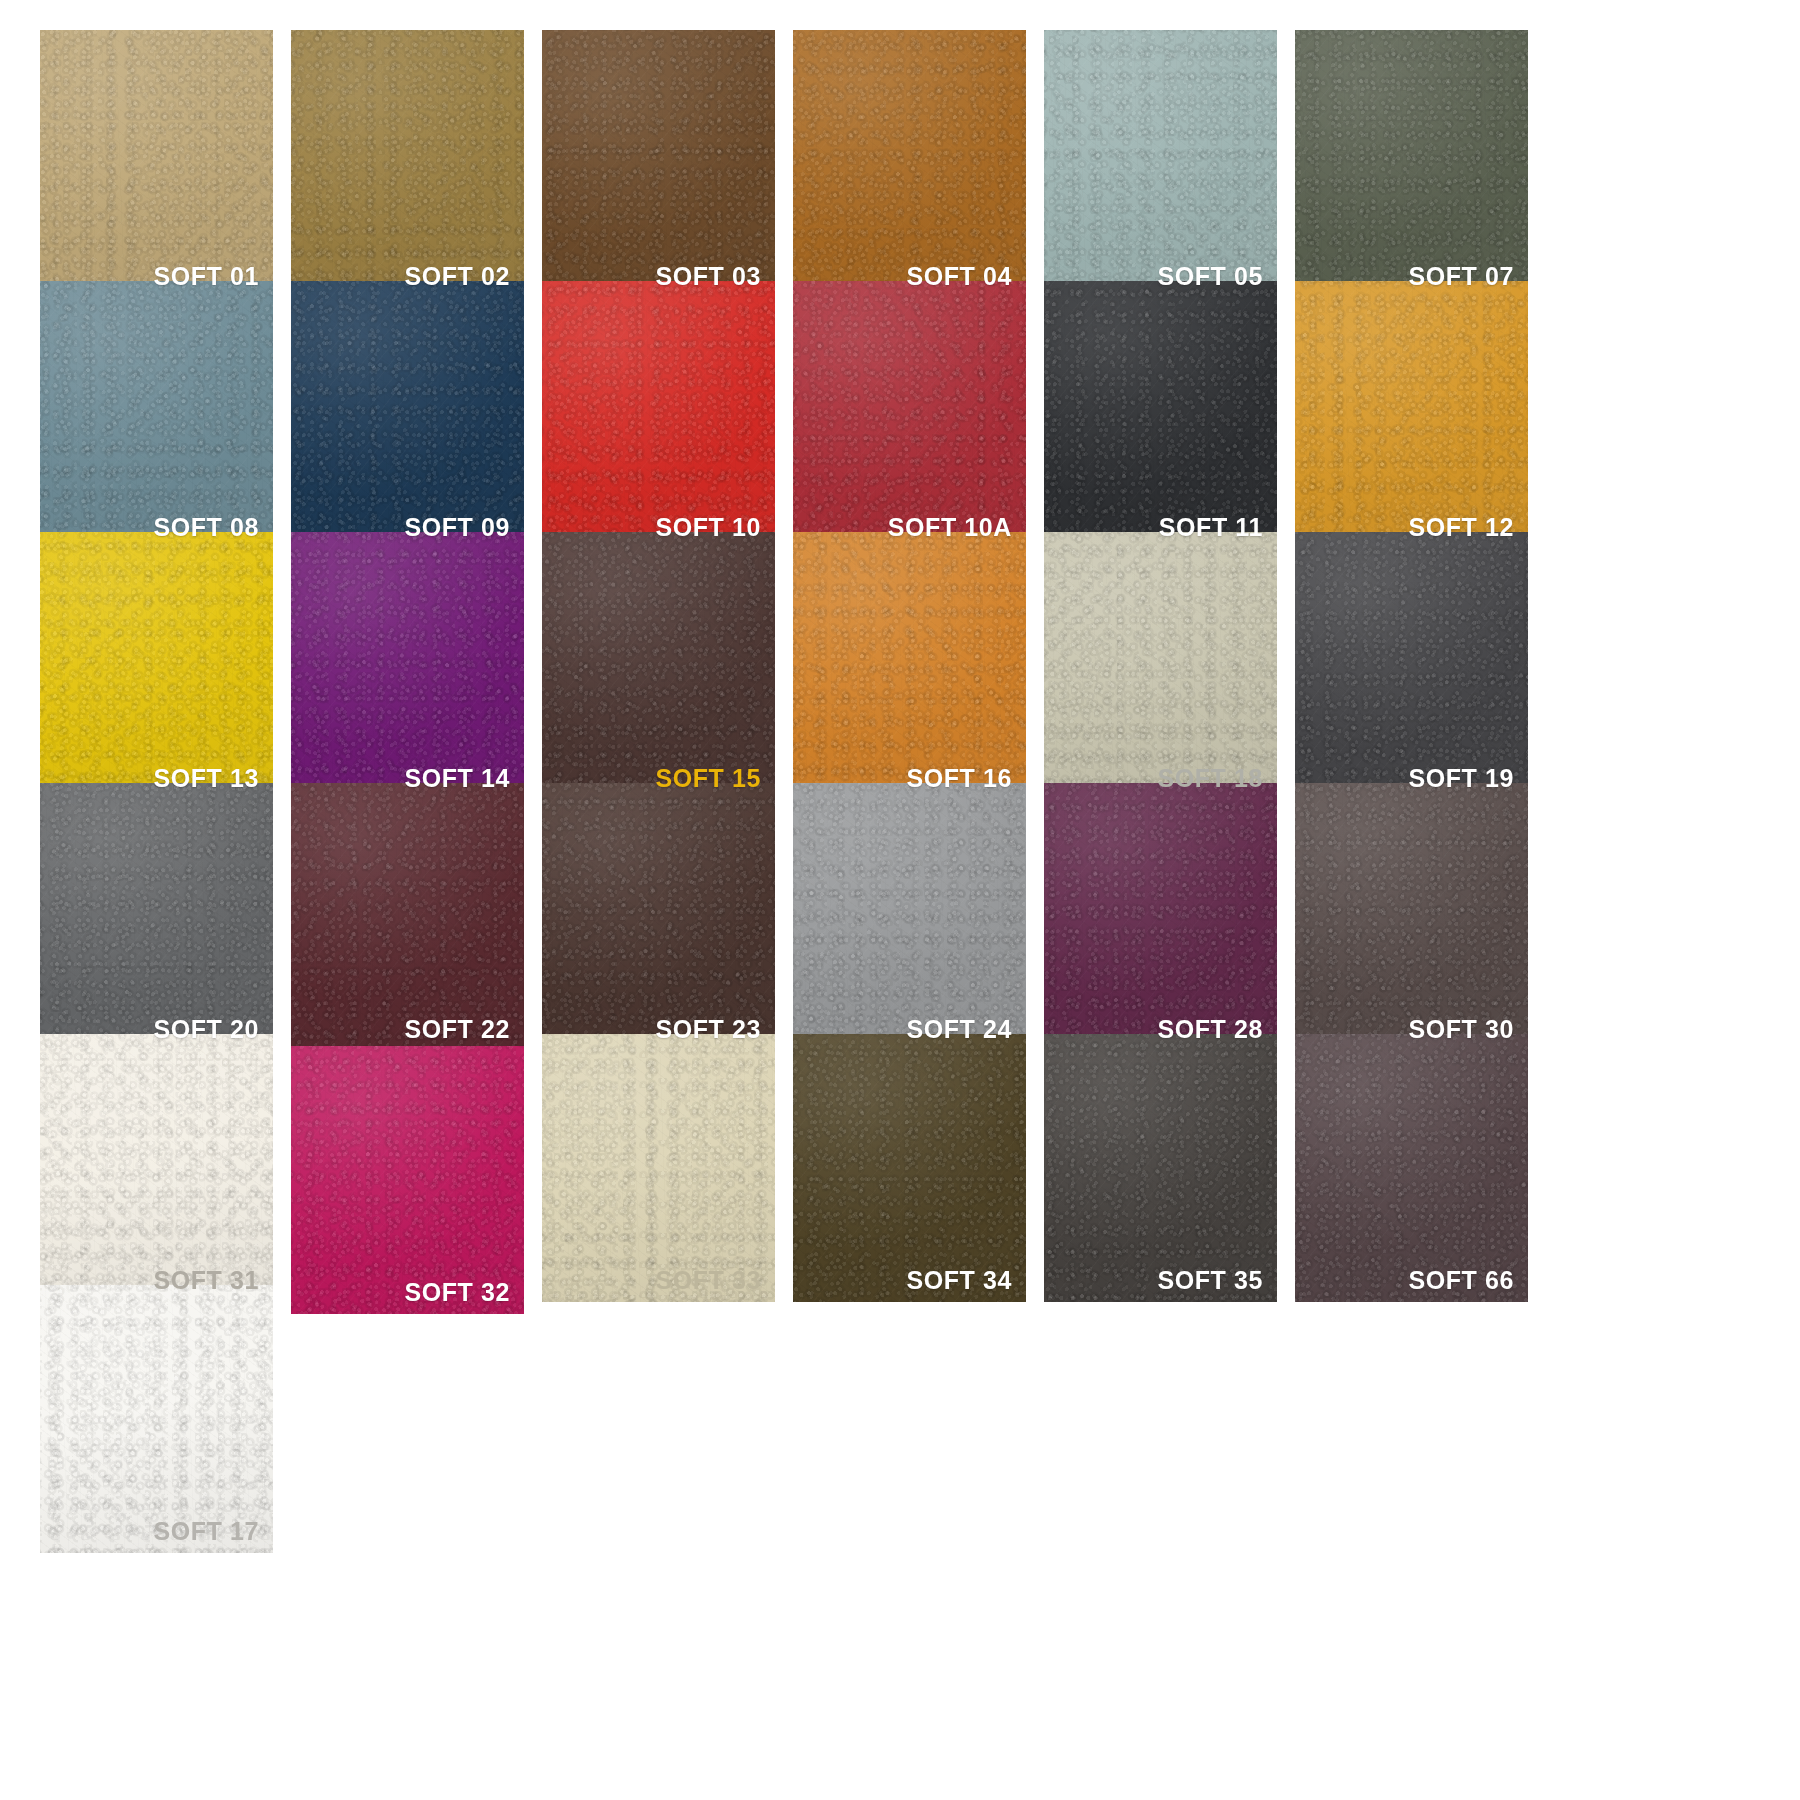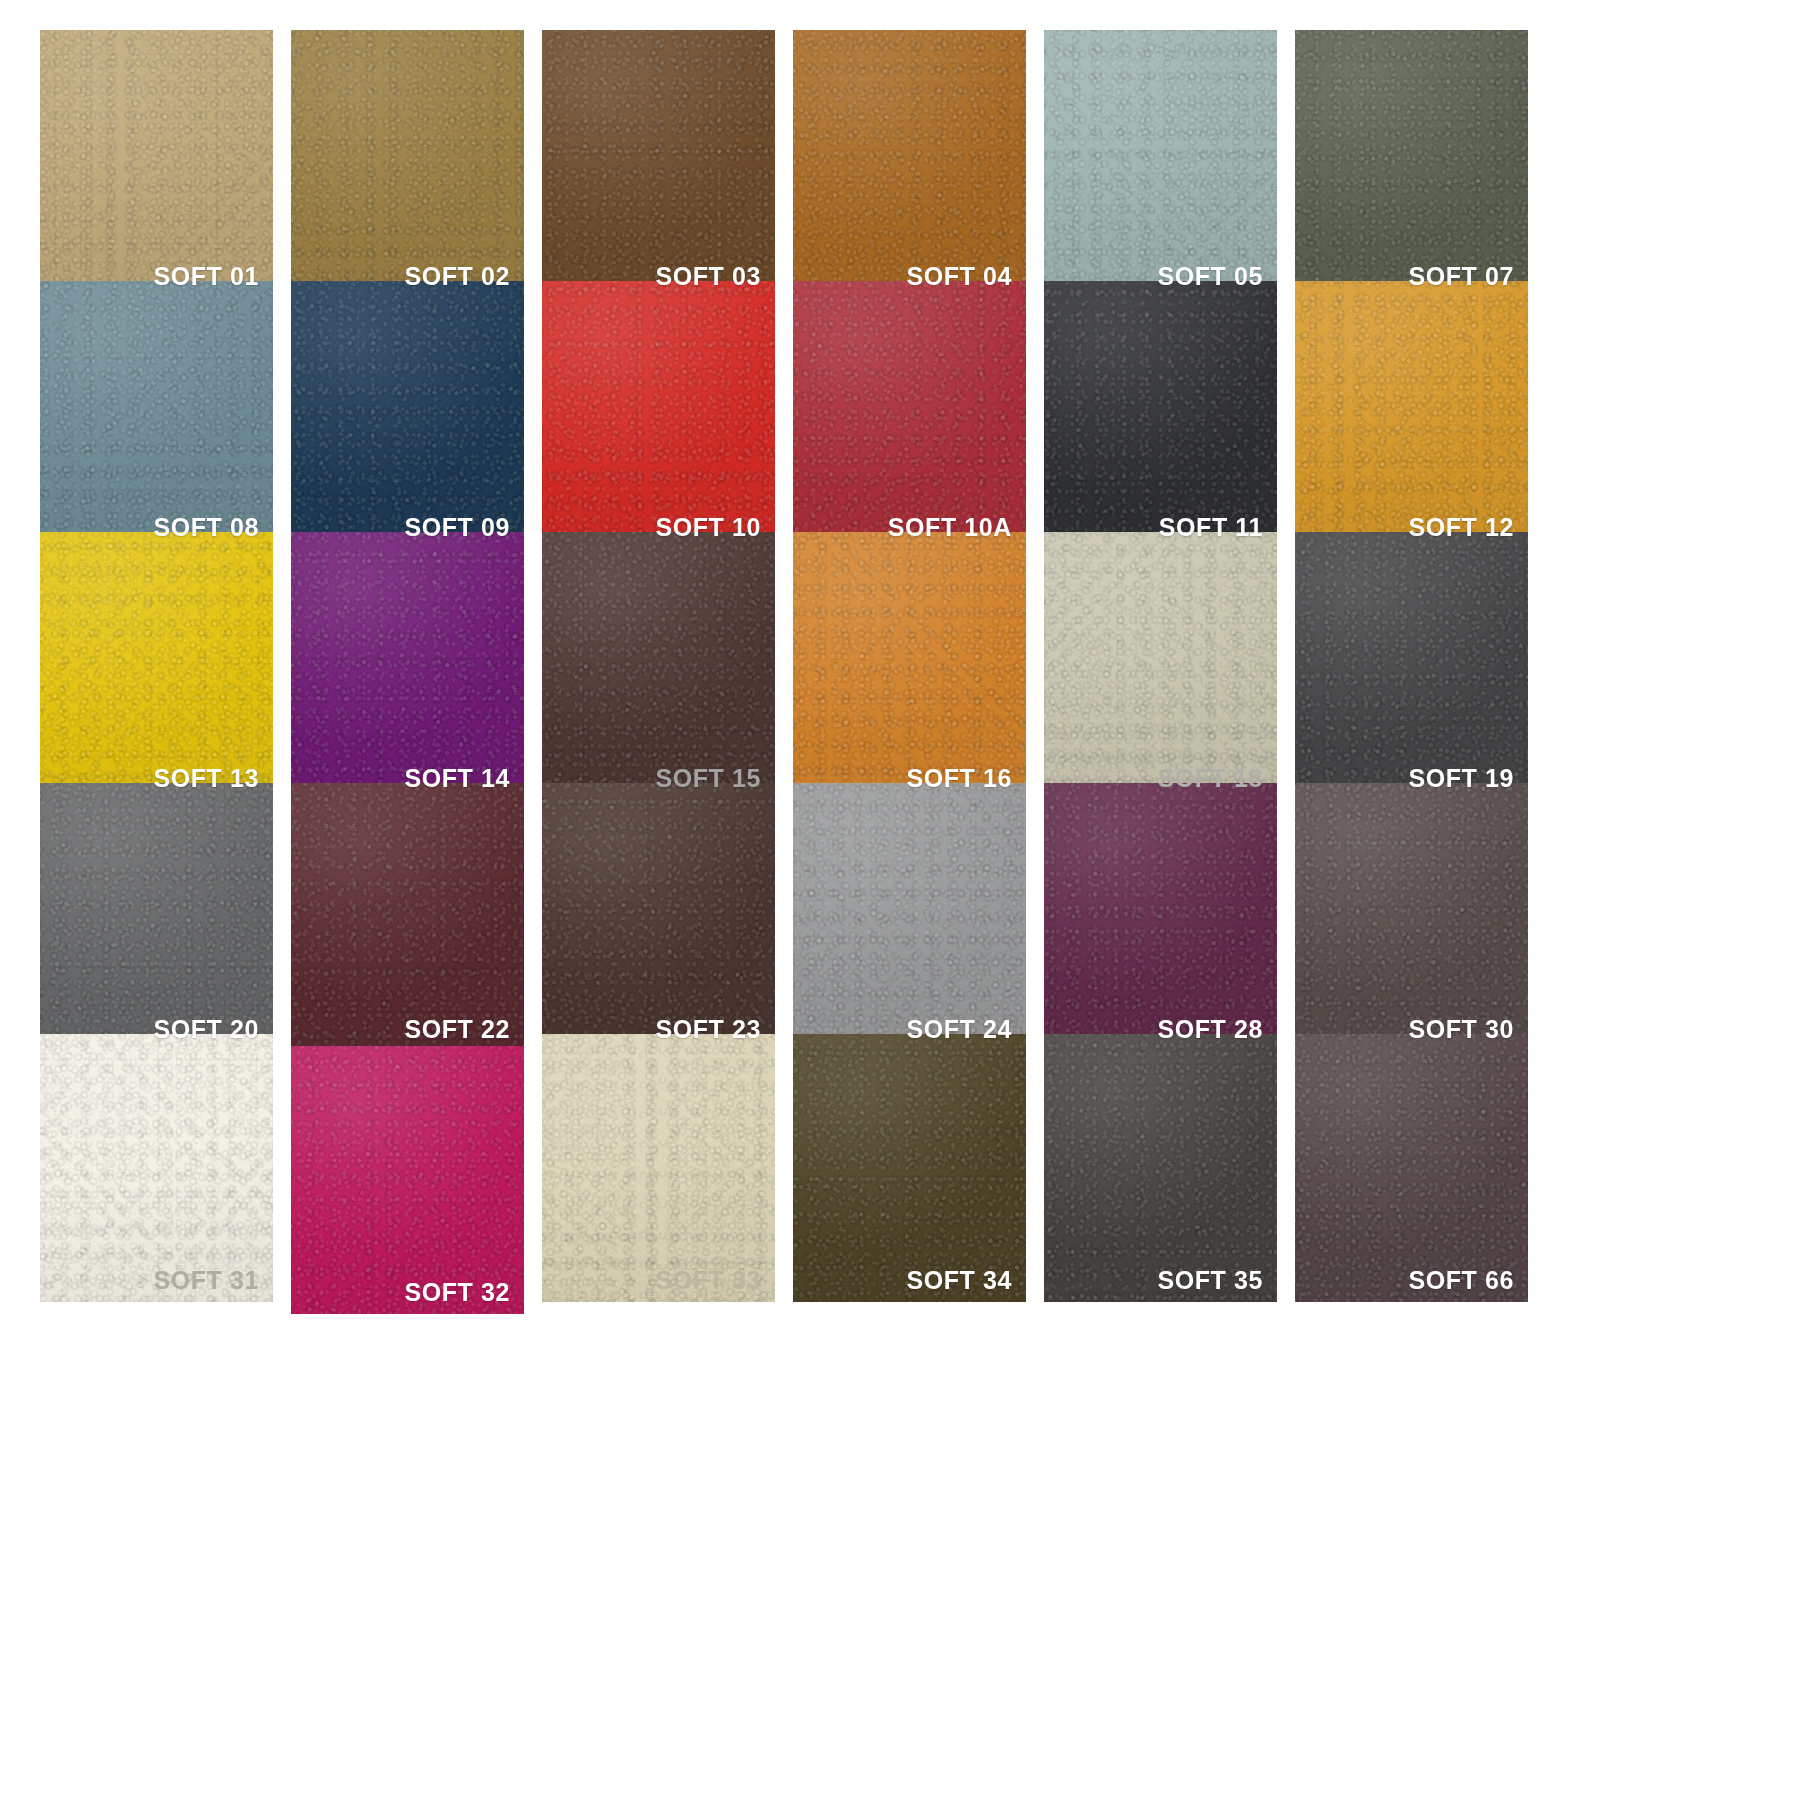--- a/index.html
+++ b/index.html
@@ -178,21 +178,21 @@
       <div class="swatch" style="background-color: #701a75; padding-left: 39px;">
         <div class="grain" style="background-position: 6px 2px, 8px 20px, 18px 17px, 18px 7px, 26px 8px, 0px 28px, 10px 20px, 8px 14px, 20px 5px, 14px 12px, 8px 7px, 2px 27px;"></div>
         <div class="grain2"></div>
         <div class="sheen"></div>
         <div class="swatch-label" style="color: rgb(255, 255, 255);">SOFT 14</div>
       </div>
       <div class="swatch" style="background-color: rgb(77, 55, 51);">
         <div class="grain" style="background-position: 13px 13px, 13px 6px, 0px 20px, 3px 3px, 3px 16px, 12px 0px, 0px 12px, 18px 15px, 1px 12px, 0px 17px, 16px 19px, 15px 3px;"></div>
         <div class="grain2"></div>
         <div class="sheen"></div>
-        <div class="swatch-label" style="color: #a3a3a3; margin-top: 22px;">SOFT 15</div>
+        <div class="swatch-label" style="color: #eab308; margin-top: 22px;">SOFT 15</div>
       </div>
       <div class="swatch" style="background-color: rgb(211, 130, 42);">
         <div class="grain" style="background-position: 20px 5px, 18px 19px, 9px 23px, 7px 20px, 9px 24px, 3px 2px, 15px 4px, 28px 16px, 4px 19px, 16px 22px, 24px 8px, 10px 12px;"></div>
         <div class="grain2"></div>
         <div class="sheen"></div>
         <div class="swatch-label" style="color: rgb(255, 255, 255);">SOFT 16</div>
       </div>
       <div class="swatch" style="background-color: rgb(201, 198, 176);">
         <div class="grain" style="background-position: 4px 16px, 23px 5px, 18px 1px, 11px 16px, 15px 6px, 15px 4px, 5px 18px, 5px 17px, 7px 26px, 2px 27px, 6px 20px, 5px 21px;"></div>
         <div class="grain2"></div>
@@ -269,18 +269,24 @@
         <div class="grain" style="background-position: 3px 7px, 26px 12px, 0px 15px, 6px 6px, 6px 6px, 3px 0px, 0px 2px, 3px 12px, 2px 24px, 0px 5px, 6px 15px, 12px 6px;"></div>
         <div class="grain2"></div>
         <div class="sheen"></div>
         <div class="swatch-label" style="color: rgb(255, 255, 255);">SOFT 35</div>
       </div>
       <div class="swatch" style="background-color: rgb(85, 69, 72);">
         <div class="grain" style="background-position: 10px 18px, 0px 25px, 9px 18px, 10px 2px, 12px 14px, 15px 2px, 15px 16px, 13px 13px, 5px 0px, 16px 10px, 14px 4px, 7px 15px;"></div>
         <div class="grain2"></div>
         <div class="sheen"></div>
         <div class="swatch-label" style="color: rgb(255, 255, 255);">SOFT 66</div>
+      </div>
+      <div class="swatch" style="background-color: rgb(247, 246, 242);">
+        <div class="grain" style="background-position: 17px 10px, 5px 11px, 18px 21px, 14px 19px, 18px 22px, 6px 4px, 5px 8px, 23px 14px, 8px 7px, 2px 15px, 22px 16px, 2px 24px;"></div>
+        <div class="grain2"></div>
+        <div class="sheen"></div>
+        <div class="swatch-label light-on-light" style="color: rgb(181, 179, 174);">SOFT 17</div>
       </div>
       <div class="spacer-cell"></div>
       <div class="spacer-cell"></div>
       <div class="spacer-cell"></div>
     </div>
 </div>
 
 </body></html>

